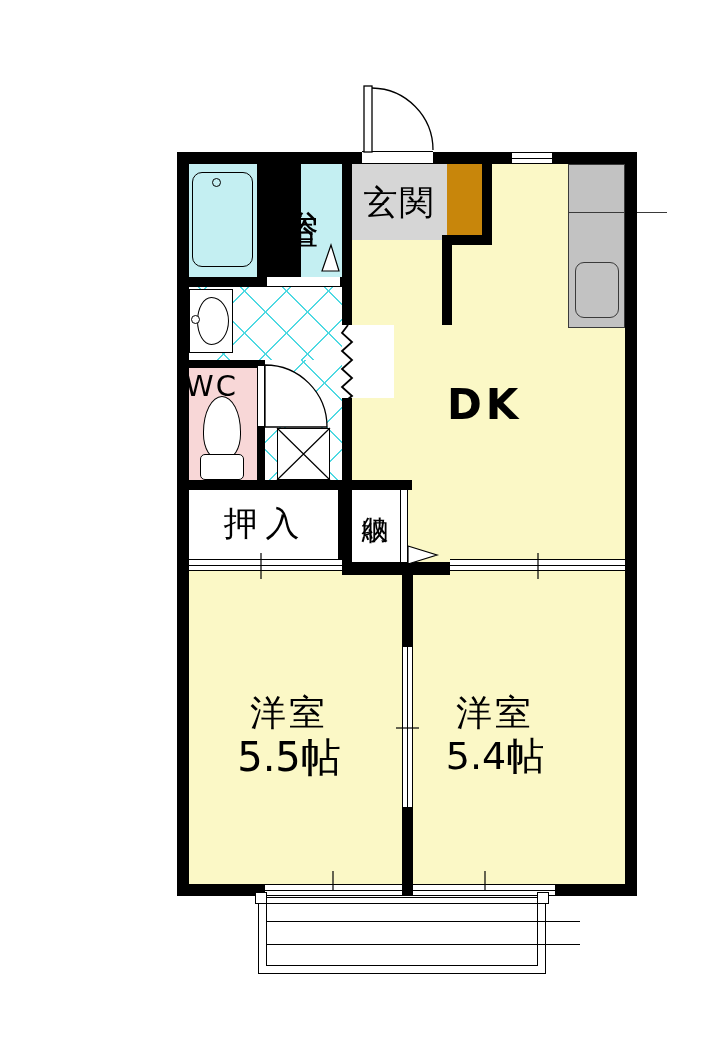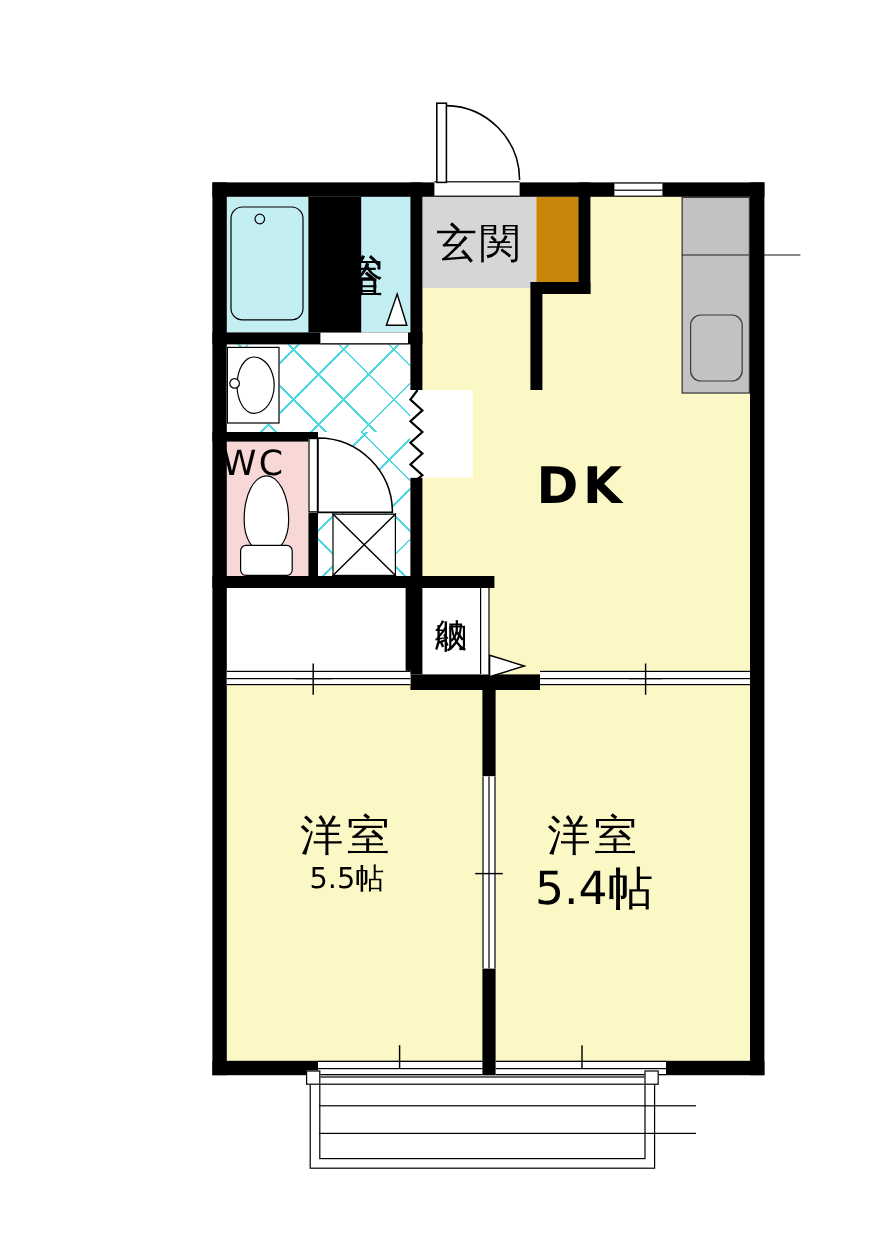--- a/index.html
+++ b/index.html
@@ -11,21 +11,21 @@
   .tile{position:absolute;background-color:#ffffff;}
   .band-h{position:absolute;background:#fff;border-top:1.6px solid #000;border-bottom:1.6px solid #000;box-sizing:border-box;}
   .band-h .mid{position:absolute;left:0;right:0;top:45%;height:1.4px;background:#000;}
   .band-v{position:absolute;background:#fff;border-left:1.6px solid #000;border-right:1.6px solid #000;box-sizing:border-box;}
   .band-v .midv{position:absolute;top:0;bottom:0;left:45%;width:1.4px;background:#000;}
   .lbl{position:absolute;color:#000;white-space:nowrap;}
   .vert{writing-mode:vertical-rl;text-orientation:upright;}
   .fixture{position:absolute;box-sizing:border-box;background:#fff;}
   svg.overlay{position:absolute;left:0;top:0;z-index:30;}
   .labels{z-index:40;}
-  .room-name{display:flex;flex-direction:column;align-items:center;line-height:1.18;}
+  .room-name{display:flex;flex-direction:column;align-items:center;line-height:1.18;margin-top:16px;}
 </style>
 </head>
 <body>
 
 <div class="stage">
 
   <div class="floor" style="left: 352px; top: 164px; width: 273px; height: 722px; background-color: rgb(251, 248, 198);"></div>
   <div class="floor" style="left: 189px; top: 570px; width: 213px; height: 316px; background-color: rgb(251, 248, 198);"></div>
   <div class="floor" style="left: 189px; top: 164px; width: 153px; height: 113px; background-color: rgb(196, 239, 242);"></div>
   <div class="tile" style="left: 189px; top: 287px; width: 153px; height: 73px; background-image: repeating-linear-gradient(45deg, transparent 0px, transparent 28px, rgb(78, 217, 226) 28px, rgb(78, 217, 226) 29.6px), repeating-linear-gradient(-45deg, transparent 0px, transparent 28px, rgb(78, 217, 226) 28px, rgb(78, 217, 226) 29.6px);"></div>
@@ -115,25 +115,26 @@
     <path d="M 333 871 V 890" stroke="#000" stroke-width="1.2" fill="none"></path>
     <path d="M 485 871 V 890" stroke="#000" stroke-width="1.2" fill="none"></path>
     <path d="M 396 728 H 419" stroke="#000" stroke-width="1.2" fill="none"></path>
   </svg>
 
   <div class="labels abs" style="left:0;top:0;width:726px;height:1050px;z-index:40;">
     <div class="lbl" style="left:352px;top:180px;width:95px;text-align:center;font-size:34px;letter-spacing:2px;">玄関</div>
     <div class="lbl vert" style="left:281px;top:182px;font-size:36px;line-height:1.1;">浴室</div>
     <div class="lbl" style="left:447px;top:380px;font-size:42px;letter-spacing:4px;font-weight:bold;">DK</div>
     <div class="lbl" style="left:185px;top:369px;width:72px;font-size:29px;letter-spacing:2px;">WC</div>
+    <div class="lbl" style="left:189px;top:501px;width:153px;text-align:center;font-size:34px;letter-spacing:8px;">押入</div>
     <div class="lbl vert" style="left:360px;top:495px;font-size:27px;line-height:1.15;">収納</div>
 
     <div class="lbl room-name" style="left:194px;top:676px;width:190px;">
       <span style="font-size:36px;letter-spacing:3px;">洋室</span>
-      <span style="font-size:24px;text-align:center;">5.5帖</span>
+      <span style="font-size:40px;text-align:center;">5.5帖</span>
     </div>
     <div class="lbl room-name" style="left:410px;top:676px;width:170px;">
       <span style="font-size:36px;letter-spacing:3px;">洋室</span>
       <span style="font-size:38px;">5.4帖</span>
     </div>
   </div>
 
 </div>
 
 </body></html>

